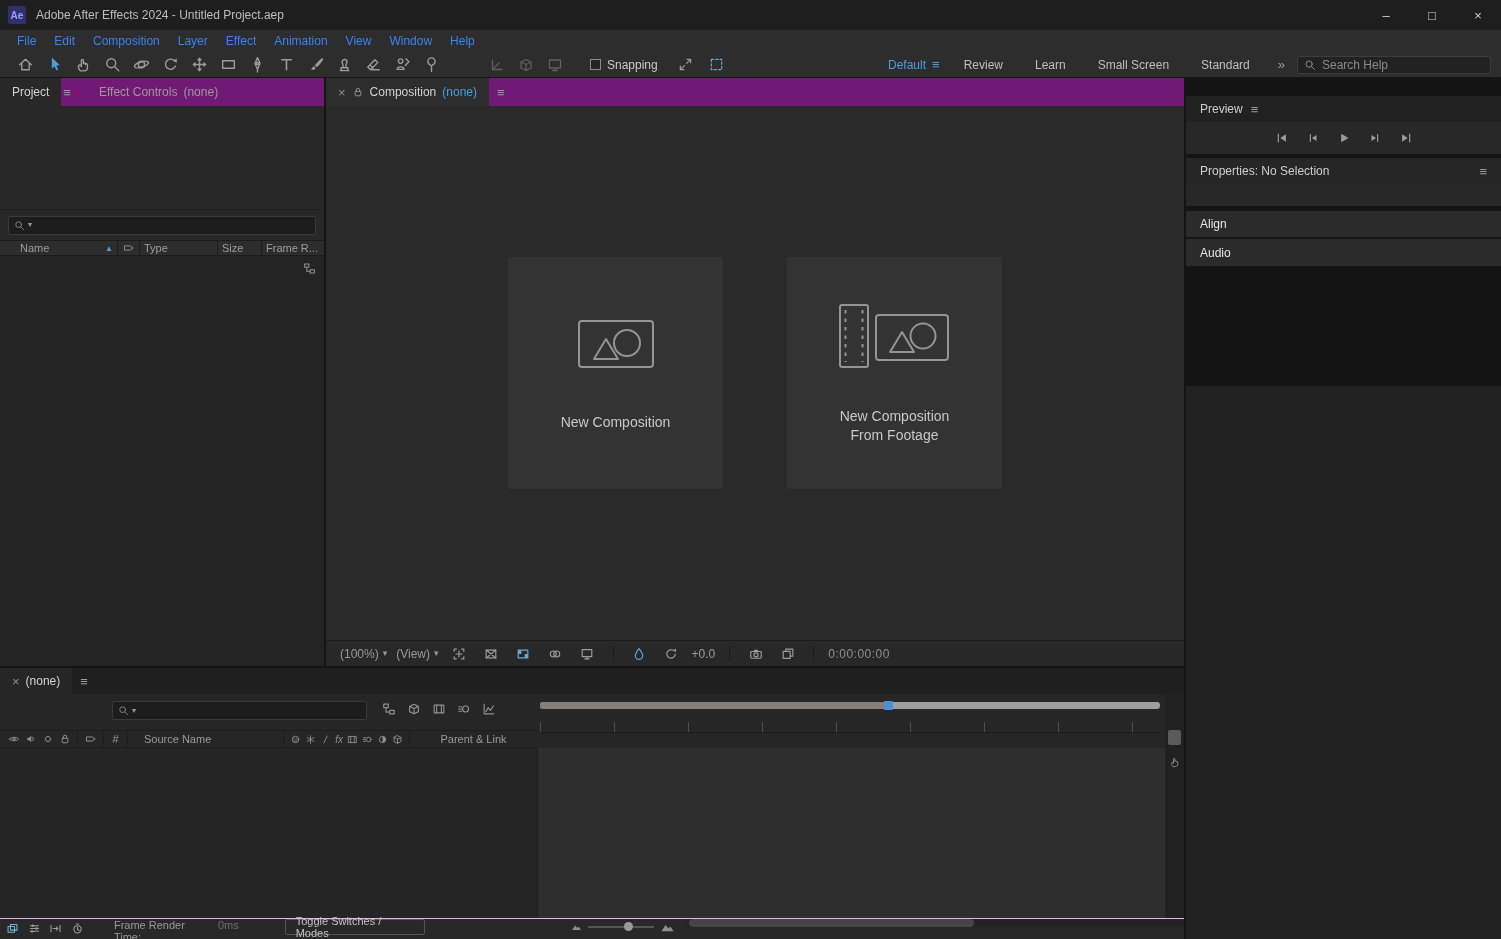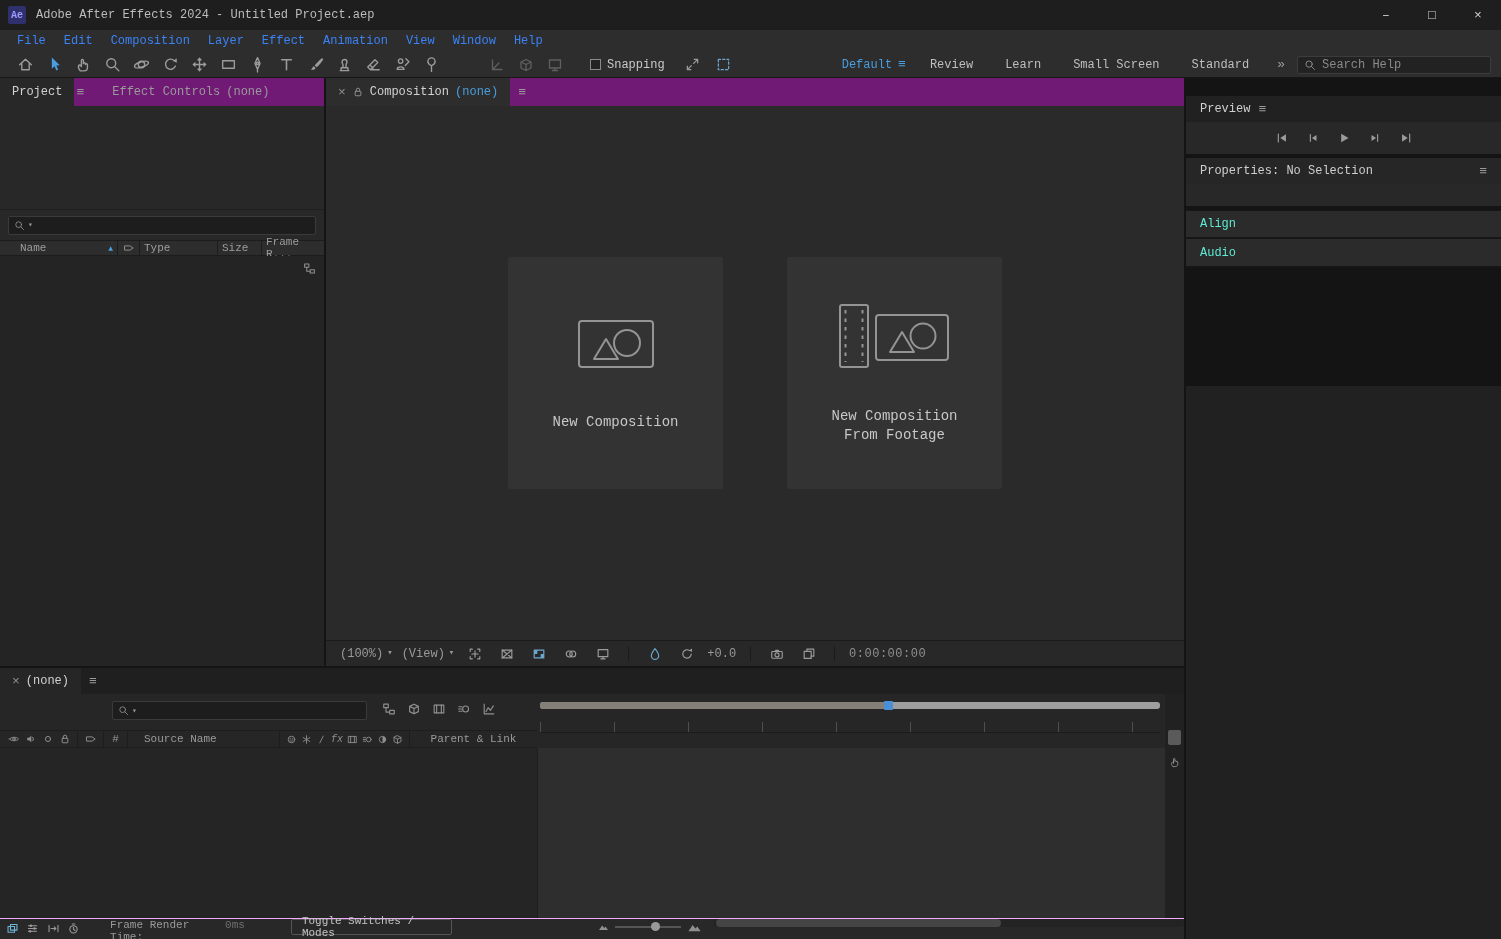--- a/index.html
+++ b/index.html
@@ -1,18 +1,18 @@
 <!DOCTYPE html>
 <html><head>
 <meta charset="utf-8">
 <style>
 *{margin:0;padding:0;box-sizing:border-box}
 body{background:#101010}
 .app{position:relative;width:1501px;height:939px;background:#141414;color:#c9c9c9;
-     font-family:Liberation Mono, monospace;font-size:12px;overflow:hidden;cursor:default}
+     font-family:Liberation Sans, sans-serif;font-size:12px;overflow:hidden;cursor:default}
 svg.icn{fill:none;stroke:currentColor;stroke-width:1.3;stroke-linecap:round;stroke-linejoin:round;display:block}
 .glyph{font-size:13px;color:#9a9a9a;line-height:1}
 
 
 .titlebar{position:absolute;left:0;top:0;width:100%;height:30px;background:#1e1e1e;display:flex;align-items:center}
 .ae-badge{width:18px;height:18px;margin-left:8px;border-radius:2px;background:#30306e;color:#9c9cff;
           font-size:10px;font-weight:bold;display:flex;align-items:center;justify-content:center}
 .tb-title{margin-left:10px;color:#bdbdbd}
 .win-controls{margin-left:auto;display:flex;height:100%}
 .win-btn{width:46px;height:100%;display:flex;align-items:center;justify-content:center;color:#d0d0d0;font-size:13px}
@@ -92,21 +92,21 @@
 .timecode{color:#8f8f8f;letter-spacing:.5px}
 
 
 #rightcol{left:1186px;top:96px;width:315px;height:861px;background:#141414}
 .rstrip{height:26px;background:#212121;display:flex;align-items:center;padding:0 14px;color:#cfcfcf}
 .transport{height:32px;background:#282828;display:flex;align-items:center;justify-content:center;gap:11px;color:#8f8f8f}
 .transport .toolbtn{width:20px;height:20px}
 .props-head{height:26px;background:#262626;display:flex;align-items:center;padding:0 14px;color:#cfcfcf}
 .props-body{height:22px;background:#282828}
 .gaprow{height:4px;background:#141414}
-.stackrow{height:29px;background:#2b2b2b;border-bottom:2px solid #161616;display:flex;align-items:center;padding:0 14px;color:#5eead4}
+.stackrow{height:29px;background:#2b2b2b;border-bottom:2px solid #161616;display:flex;align-items:center;padding:0 14px;color:#e5e5e5}
 .rempty{position:absolute;left:0;right:0;bottom:0;top:290px;background:#212121}
 
 
 #timeline{left:0;top:668px;width:1184px;height:271px;background:#262626}
 #timeline .tabstrip{height:26px;background:#1f1f1f}
 #timeline .tab.active{background:#262626}
 .tl-upper{position:absolute;left:0;top:26px;width:100%;height:54px}
 .tl-searchrow{position:absolute;left:0;top:0;width:537px;height:36px}
 .tl-searchrow .searchbox{position:absolute;left:112px;top:7px;width:255px;height:19px}
 .tl-icons{position:absolute;left:382px;top:8px;display:flex;gap:11px;color:#8f8f8f}

